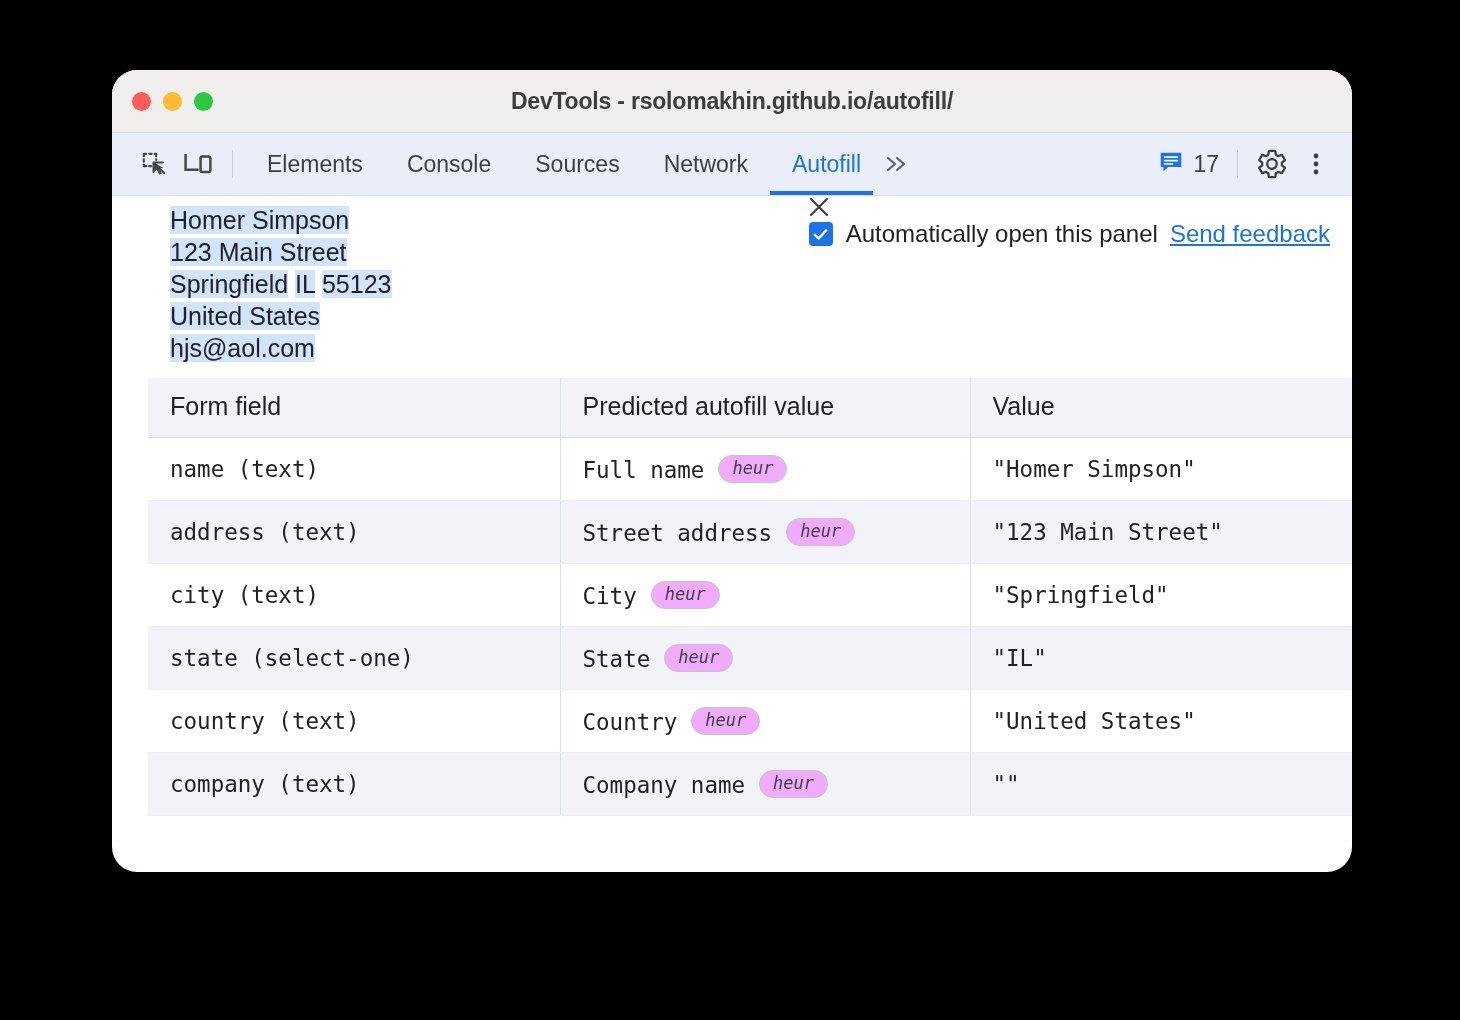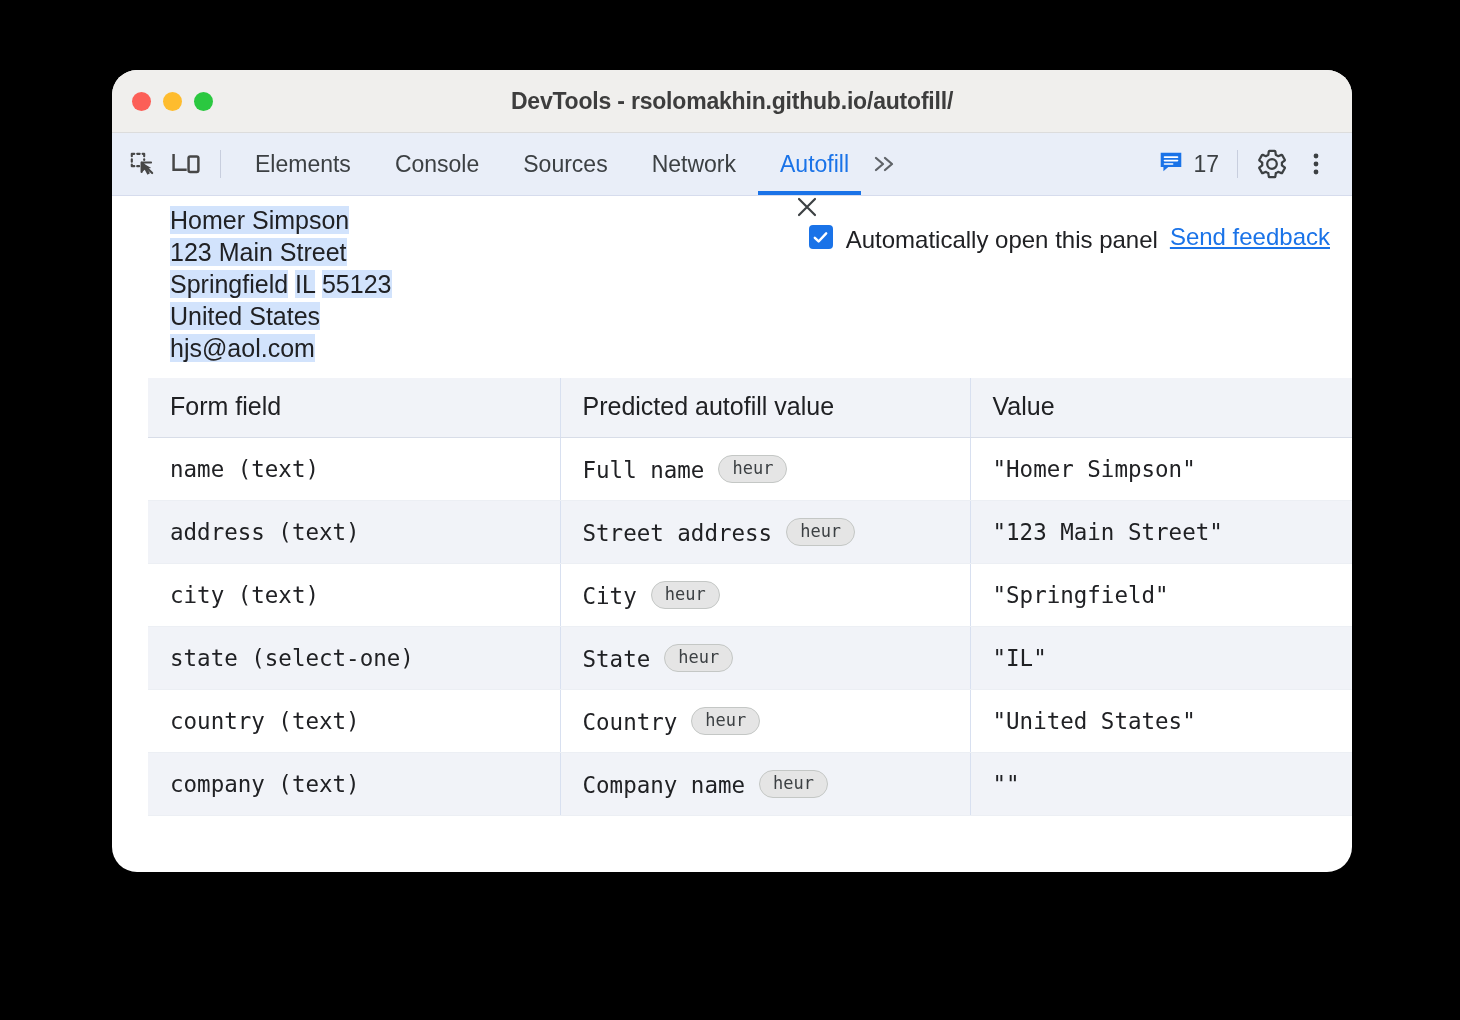--- a/index.html
+++ b/index.html
@@ -60,21 +60,21 @@
     user-select: none;
   }
 
   
   .tabbar {
     position: relative;
     height: 62px;
     background: #e9eef8;
     display: flex;
     align-items: center;
-    padding-left: 8px;
+    padding-left: 20px;
     border-bottom: 1px solid #d6dced;
   }
   .tb-icon {
     width: 44px;
     height: 44px;
     display: flex;
     align-items: center;
     justify-content: center;
     flex: none;
     cursor: pointer;
@@ -179,21 +179,21 @@
     border-radius: 4px;
     background: #1a73e8;
     display: inline-flex;
     align-items: center;
     justify-content: center;
     margin-right: 13px;
     cursor: pointer;
     flex: none;
   }
   .cbx svg { display: block; }
-  .cbx-label { cursor: pointer; user-select: none; margin-right: 12px; margin-top: 6px; }
+  .cbx-label { cursor: pointer; user-select: none; margin-right: 12px; }
   .feedback-link {
     color: #1a73e8;
     text-decoration: underline;
     cursor: pointer;
   }
 
   
   .tbl {
     width: 100%;
     border-collapse: collapse;
@@ -233,26 +233,27 @@
   .tbl tbody tr:nth-child(odd)  { background: #ffffff; }
 
   .pred-cell { display: flex; align-items: flex-end; }
   .pred-label { }
   .badge {
     display: inline-block;
     margin-left: 14px;
     font-family: "DejaVu Sans Mono", monospace;
     font-size: 17px;
     color: #3c4043;
-    background: #e5e5e5;
+    background: #f0abfc;
     border: 1px solid #c4c7c5;
     border-radius: 14px;
     padding: 3px 13px 4px 13px;
     line-height: 1.1;
     white-space: nowrap;
+    font-style: italic;
   }
 </style>
 </head>
 <body>
 
 <div class="window">
 
   <div class="titlebar">
     <div class="traffic">
       <span class="dot red"></span>

